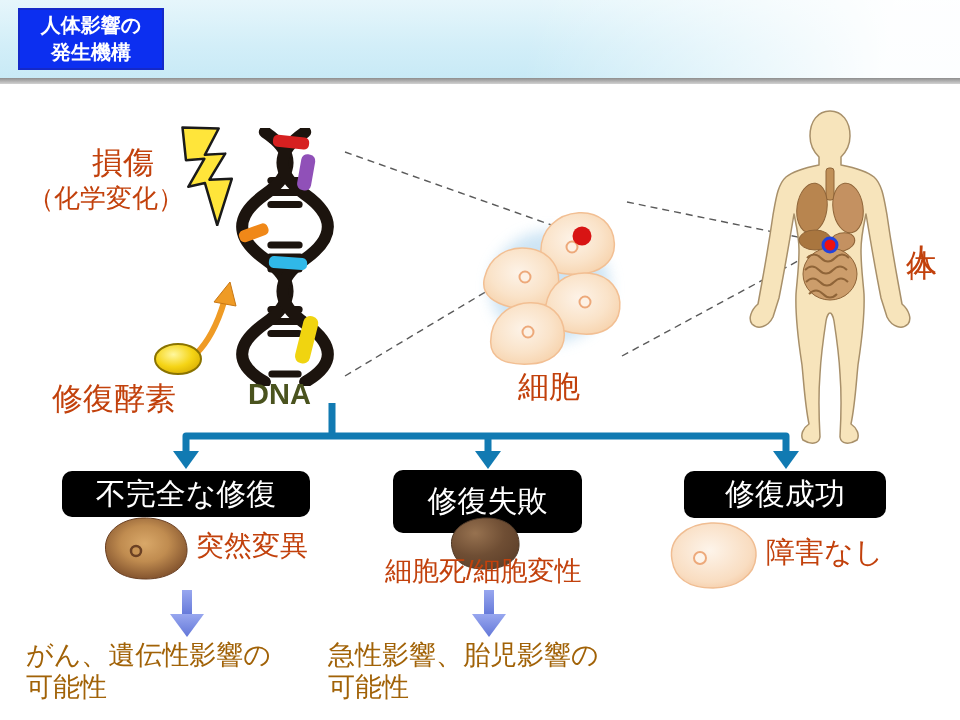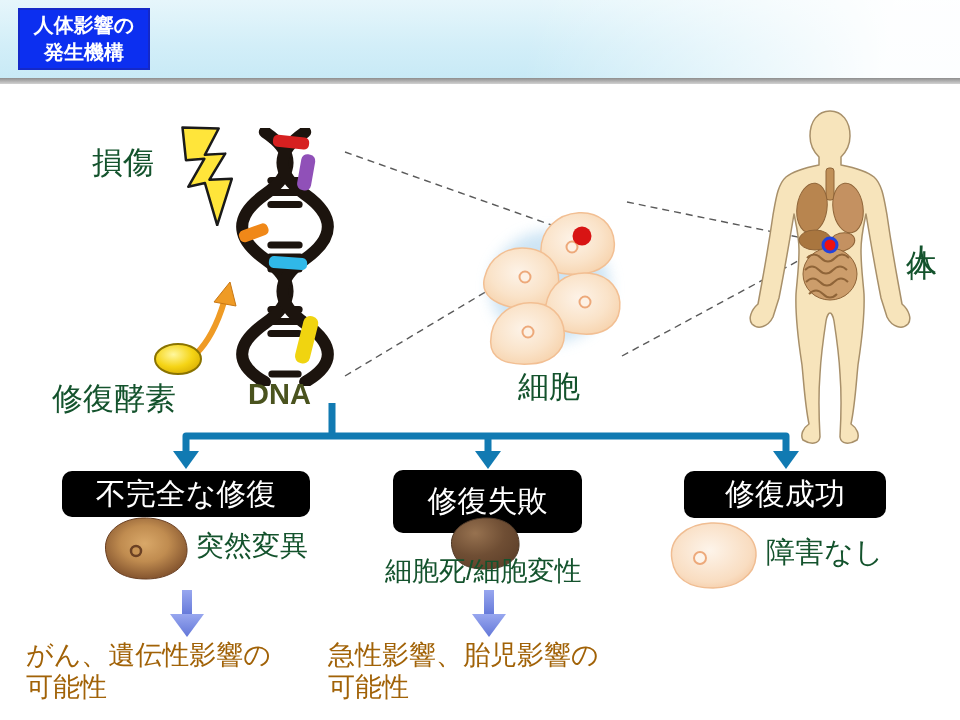--- a/index.html
+++ b/index.html
@@ -12,31 +12,31 @@
     position:absolute;left:0;top:0;width:960px;height:78px;
     background:
       linear-gradient(100deg, rgba(255,255,255,0) 55%, rgba(255,255,255,0.95) 92%),
       linear-gradient(to bottom,#e6f6fb 0%,#d2eef8 60%,#c8eaf6 100%);
   }
   .hdr-divider{
     position:absolute;left:0;top:78px;width:960px;height:6px;
     background:linear-gradient(to bottom,#8e8e8e,#d2d2d2);
   }
   .badge{
-    position:absolute;left:18px;top:8px;width:132px;height:62px;
+    position:absolute;left:18px;top:8px;width:146px;height:62px;
     background:#0c2ff0;border:2px solid #1429c8;box-sizing:border-box;
     display:flex;flex-direction:column;align-items:center;justify-content:center;
     color:#ffffff;font-weight:bold;font-size:20px;line-height:1.35;text-align:center;
   }
   .title{
     position:absolute;left:186px;top:24px;
     font-size:32px;font-weight:bold;color:#111111;letter-spacing:.5px;
   }
   
-  .lbl{position:absolute;color:#14532d;white-space:nowrap;}
+  .lbl{position:absolute;color:#c2410c;white-space:nowrap;}
   .abs{position:absolute;}
   
   .branch-box{
     position:absolute;background:#000000;border-radius:10px;color:#ffffff;
     font-size:30px;display:flex;align-items:center;justify-content:center;
   }
   .outcome{
     position:absolute;font-size:27px;color:#a16207;text-align:left;line-height:1.18;
   }
   .body-label{writing-mode:vertical-rl;letter-spacing:6px;}
@@ -101,20 +101,21 @@
         <stop offset="55%" stop-color="#f5d415"></stop>
         <stop offset="100%" stop-color="#d4a900"></stop>
       </radialGradient>
     </defs>
     <path d="M46,84 C58,72 68,52 74,32" stroke="#ef9b25" stroke-width="6" fill="none"></path>
     <polygon points="64,32 80,12 86,36" fill="#ef9b25" stroke="#c87714" stroke-width="1"></polygon>
     <ellipse cx="28" cy="89" rx="23" ry="15" fill="url(#enzg)" stroke="#8a7300" stroke-width="2"></ellipse>
   </svg>
 
   <div class="lbl" style="left:92px;top:142px;font-size:31px">損傷</div>
+  <div class="lbl" style="left:28px;top:181px;font-size:26px">（化学変化）</div>
   <div class="lbl" style="left:52px;top:378px;font-size:31px">修復酵素</div>
   <div class="lbl dna-label" style="left:248px;top:378px;font-size:29px">DNA</div>
 
   <svg class="abs" style="left:455px;top:185px" width="190" height="185" viewBox="0 0 190 185">
     <defs>
       <radialGradient id="cellg" cx="45%" cy="42%" r="70%">
         <stop offset="0%" stop-color="#fdf3e8"></stop>
         <stop offset="55%" stop-color="#fae3c9"></stop>
         <stop offset="100%" stop-color="#f6cfa6"></stop>
       </radialGradient>

